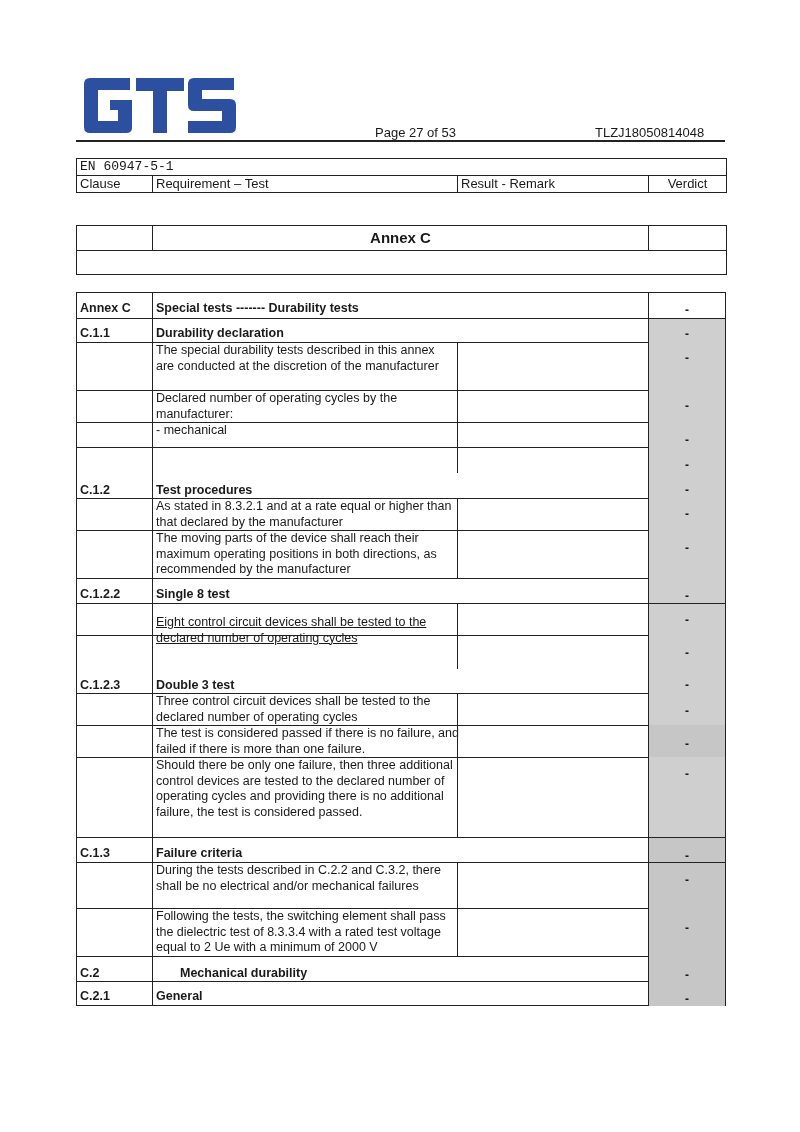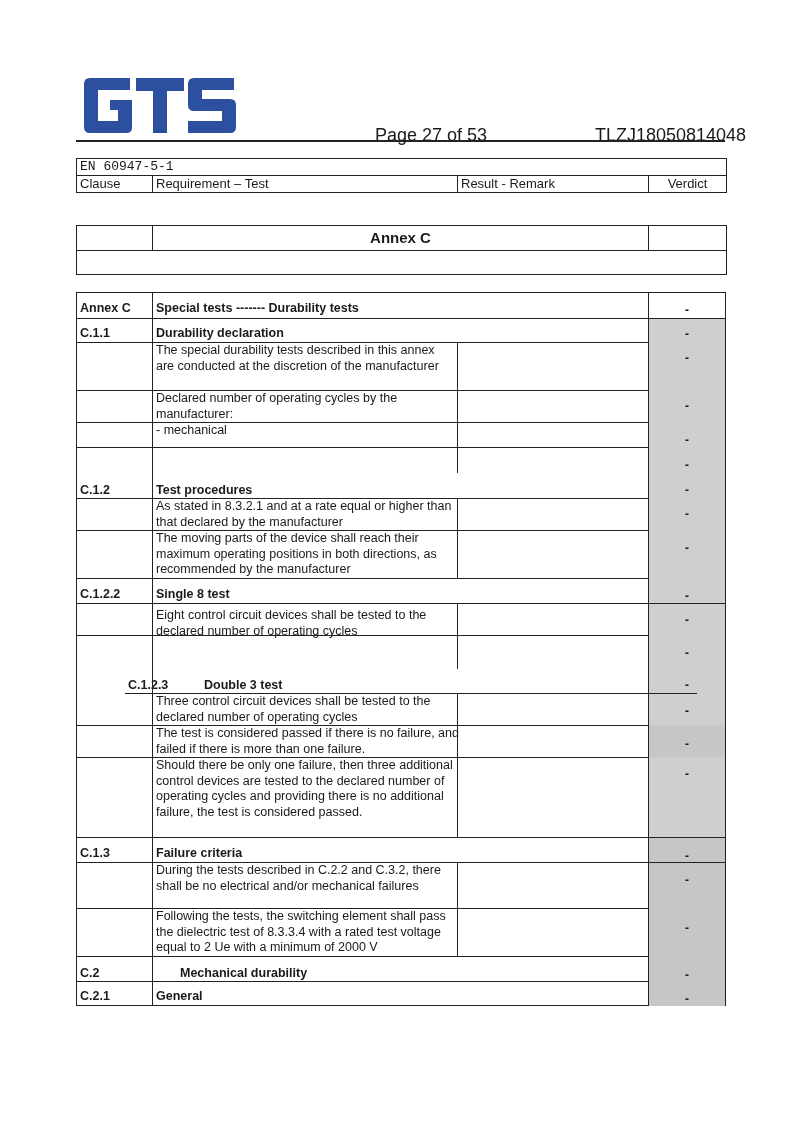--- a/index.html
+++ b/index.html
@@ -1,19 +1,19 @@
 <!DOCTYPE html>
 <html><head>
 <meta charset="utf-8">
 <style>
   html, body { margin:0; padding:0; }
   body { width:800px; height:1132px; background:#ffffff; position:relative; font-family:"Liberation Sans", sans-serif; color:#1a1a1a; overflow:hidden; }
   .abs { position:absolute; }
   .logo-svg { left:84px; top:78px; }
-  .hdr-text { font-size:18px; top:125px; }
+  .hdr-text { font-size:13px; top:125px; }
   .hdr-line { left:76px; top:140px; width:649px; height:1.5px; background:#222; }
   table { border-collapse:collapse; position:absolute; table-layout:fixed; }
   td { border:1px solid #222; padding:0 3px; font-size:12.5px; line-height:15.5px; vertical-align:top; }
   .t-head { left:76px; top:158px; width:650px; }
   .t-head td { height:16px; font-size:13px; line-height:16px; }
   .t-annex { left:76px; top:225px; width:650px; }
   .t-annex td { height:23px; }
   .annex-title { font-weight:bold; font-size:15px; text-align:center; line-height:24px; }
   .main { left:76px; top:292px; width:650px; height:714px; border:1px solid #222; box-sizing:border-box; }
   .row { position:absolute; left:0; width:572px; border-bottom:1px solid #222; box-sizing:border-box; }
@@ -142,29 +142,29 @@
   <div class="vcell" style="top:248px;">-</div>
 
   <div class="row" style="top:286px;height:25px;">
     <span class="clause" style="top:8px;">C.1.2.2</span>
     <span class="req bold" style="top:8px;">Single 8 test</span>
   </div>
   <div class="vcell" style="top:296px;">-</div>
   <div class="vline" style="top:310px;"></div>
 
   <div class="row" style="top:311px;height:32px;">
-    <span class="req" style="top:4px;">Eight control circuit devices shall be tested to the declared number of operating cycles</span>
+    <span class="req" style="top:11px;text-decoration:underline;">Eight control circuit devices shall be tested to the declared number of operating cycles</span>
   </div>
   <div class="resbox" style="top:311px;height:32px;"></div>
   <div class="vcell" style="top:320px;">-</div>
 
   <div class="resbox" style="top:343px;height:33px;"></div>
   <div class="vcell" style="top:353px;">-</div>
 
-  <div class="row" style="top:376px;height:25px;margin-left:48px;">
+  <div class="row" style="top:376px;height:25px;">
     <span class="clause" style="top:9px;">C.1.2.3</span>
     <span class="req bold" style="top:9px;">Double 3 test</span>
   </div>
   <div class="vcell" style="top:385px;">-</div>
 
   <div class="row" style="top:401px;height:32px;">
     <span class="req" style="top:0;">Three control circuit devices shall be tested to the declared number of operating cycles</span>
   </div>
   <div class="resbox" style="top:401px;height:32px;"></div>
   <div class="vcell" style="top:411px;">-</div>

